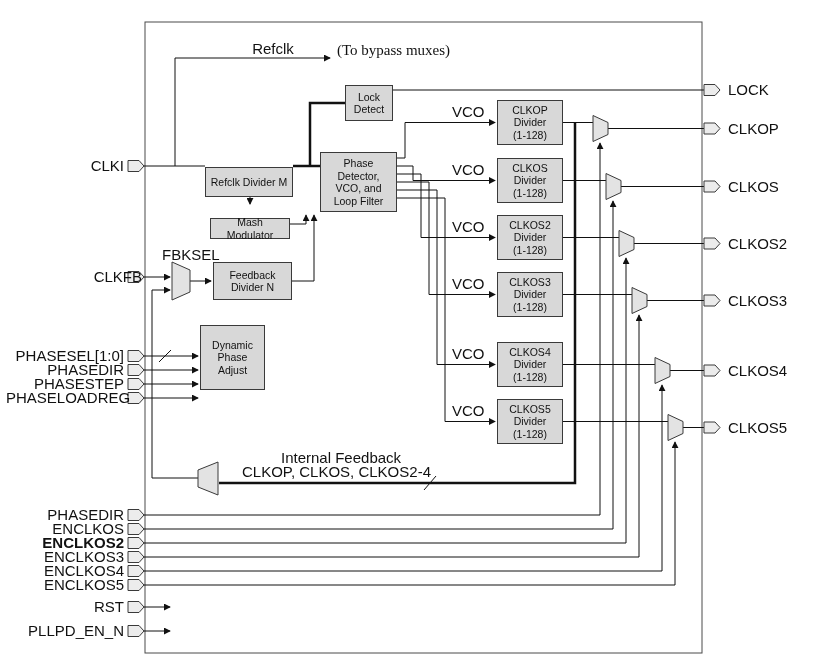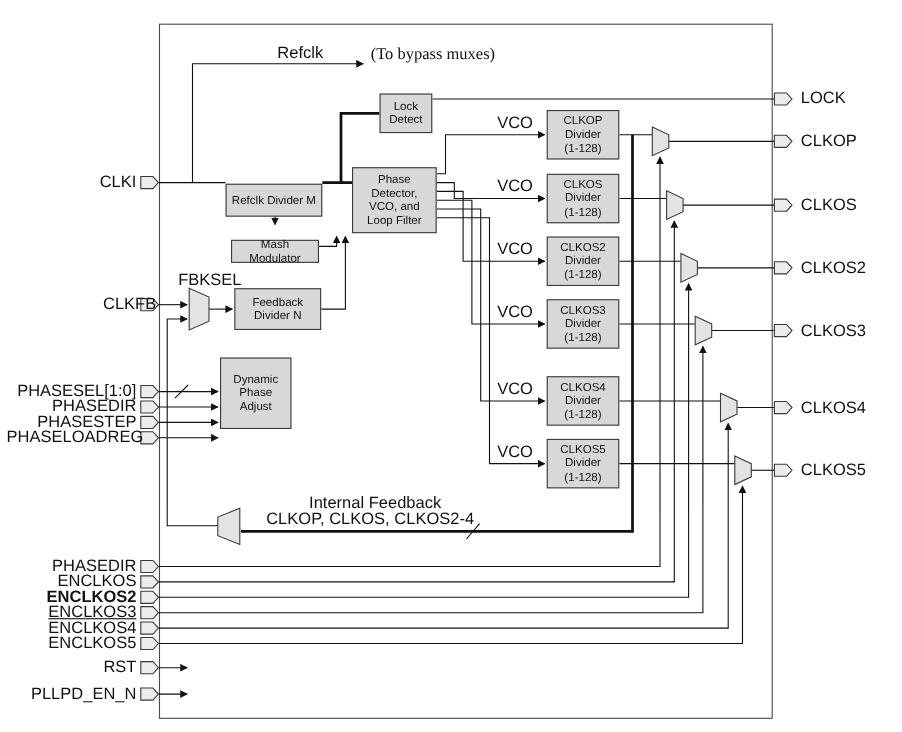--- a/index.html
+++ b/index.html
@@ -158,21 +158,21 @@
 
   <div class="lbl right" style="left:6px;top:159px;width:118px;">CLKI</div>
   <div class="lbl right" style="left:24px;top:270px;width:118px;">CLKFB</div>
   <div class="lbl right" style="left:6px;top:349px;width:118px;">PHASESEL[1:0]</div>
   <div class="lbl right" style="left:6px;top:363px;width:118px;text-align:right;">PHASEDIR</div>
   <div class="lbl right" style="left:6px;top:377px;width:118px;">PHASESTEP</div>
   <div class="lbl right" style="left:6px;top:391px;width:118px;">PHASELOADREG</div>
   <div class="lbl right" style="left:6px;top:508px;width:118px;">PHASEDIR</div>
   <div class="lbl right" style="left:6px;top:522px;width:118px;">ENCLKOS</div>
   <div class="lbl right" style="left:6px;top:536px;width:118px;font-weight:bold;">ENCLKOS2</div>
-  <div class="lbl right" style="left:6px;top:550px;width:118px;text-decoration:underline;">ENCLKOS3</div>
+  <div class="lbl right" style="left:6px;top:550px;width:118px;">ENCLKOS3</div>
   <div class="lbl right" style="left:6px;top:564px;width:118px;text-align:right;">ENCLKOS4</div>
   <div class="lbl right" style="left:6px;top:578px;width:118px;">ENCLKOS5</div>
   <div class="lbl right" style="left:6px;top:600px;width:118px;">RST</div>
   <div class="lbl right" style="left:6px;top:624px;width:118px;">PLLPD_EN_N</div>
 
   <div class="lbl" style="left:728px;top:83px;">LOCK</div>
   <div class="lbl" style="left:728px;top:122px;">CLKOP</div>
   <div class="lbl" style="left:728px;top:180px;">CLKOS</div>
   <div class="lbl" style="left:728px;top:237px;">CLKOS2</div>
   <div class="lbl" style="left:728px;top:294px;">CLKOS3</div>

